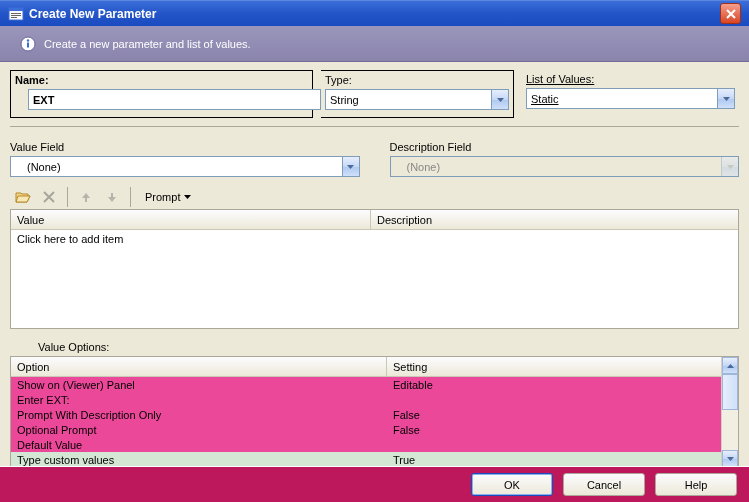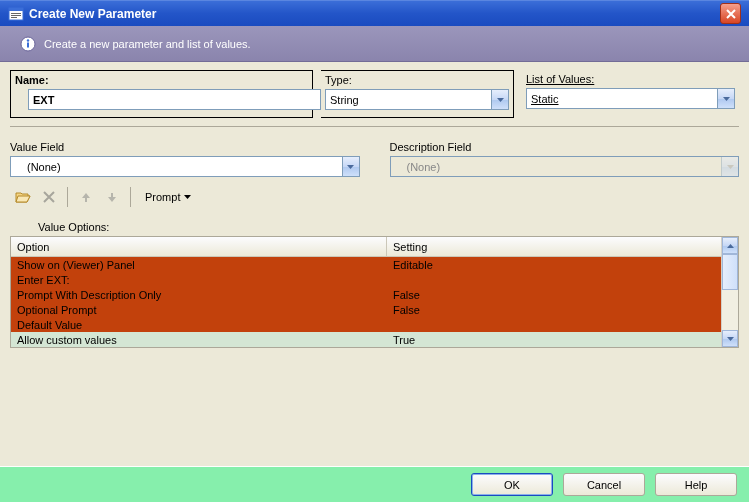--- a/index.html
+++ b/index.html
@@ -138,21 +138,21 @@
   }
   .lt-col1 { width:360px; padding:0 6px; border-right:1px solid #cbc7b8; height:100%; display:flex; align-items:center; }
   .lt-col2 { flex:1; padding:0 6px; }
   .lt-body { flex:1; overflow:auto; }
   .lt-row { display:flex; height:17px; align-items:center; }
   .lt-row .lt-col1 { border-right:none; }
 
   .opt-label { margin-top:12px; margin-bottom:3px;margin-left:28px; }
   .options-table {
     border:1px solid #aca899;
-    background:#c2410c;
+    background:#ec4899;
     display:flex;
   }
   .opt-scroll { flex:1; }
   .opt-head {
     display:flex;
     background:linear-gradient(to bottom,#fcfcfe,#ece9d8);
     border-bottom:1px solid #cbc7b8;
     height:20px;
     align-items:center;
   }
@@ -183,21 +183,21 @@
   .footer {
     position:absolute;
     bottom:0; left:0; right:0;
     height:36px;
     border-top:1px solid #fff;
     display:flex;
     align-items:center;
     justify-content:flex-end;
     padding:0 12px;
     gap:10px;
-    background:#86efac;
+    background:#be185d;
   }
   .btn {
     min-width:82px; height:23px;
     background:linear-gradient(to bottom,#fcfcfe,#ece9d8);
     border:1px solid #aca899;
     border-radius:3px;
     display:flex; align-items:center; justify-content:center;
     cursor:pointer;
   }
   .btn.default { border:1px solid #1a4bc0; box-shadow: inset 0 0 0 1px #8bb0ea; }
@@ -321,20 +321,32 @@
     </div>
     <div class="tsep"></div>
     <div class="actions-btn">
       <span>Prompt</span>
       <svg class="caret-dn" width="7" height="4" viewBox="0 0 7 4">
           <path d="M0 0 L3.5 4 L7 0 Z" fill="#000"></path>
         </svg>
     </div>
   </div>
 
+  <div class="list-table">
+    <div class="lt-head">
+      <div class="lt-col1">Value</div>
+      <div class="lt-col2">Description</div>
+    </div>
+    <div class="lt-body">
+      <div class="lt-row">
+        <div class="lt-col1">Click here to add item</div>
+        <div class="lt-col2"></div>
+      </div>
+    </div>
+  </div>
 
   <div class="opt-label">Value Options:</div>
 
   <div class="options-table">
     <div class="opt-scroll">
       <div class="opt-head">
         <div class="opt-col1">Option</div>
         <div class="opt-col2">Setting</div>
       </div>
       <div id="opt-body">
@@ -351,21 +363,21 @@
           </div>
           <div class="opt-row">
             <div class="opt-col1">Optional Prompt</div>
             <div class="opt-col2">False</div>
           </div>
           <div class="opt-row">
             <div class="opt-col1">Default Value</div>
             <div class="opt-col2"></div>
           </div>
           <div class="opt-row sel">
-            <div class="opt-col1">Allow custom values</div>
+            <div class="opt-col1">Type custom values</div>
             <div class="opt-col2">True</div>
           </div>
         </div>
     </div>
     <div class="vscroll">
       <div class="vs-btn">
           <svg width="7" height="4" viewBox="0 0 7 4">
             <path d="M0 4 L3.5 0 L7 4 Z" fill="#4a6a9c"></path>
           </svg>
         </div>

